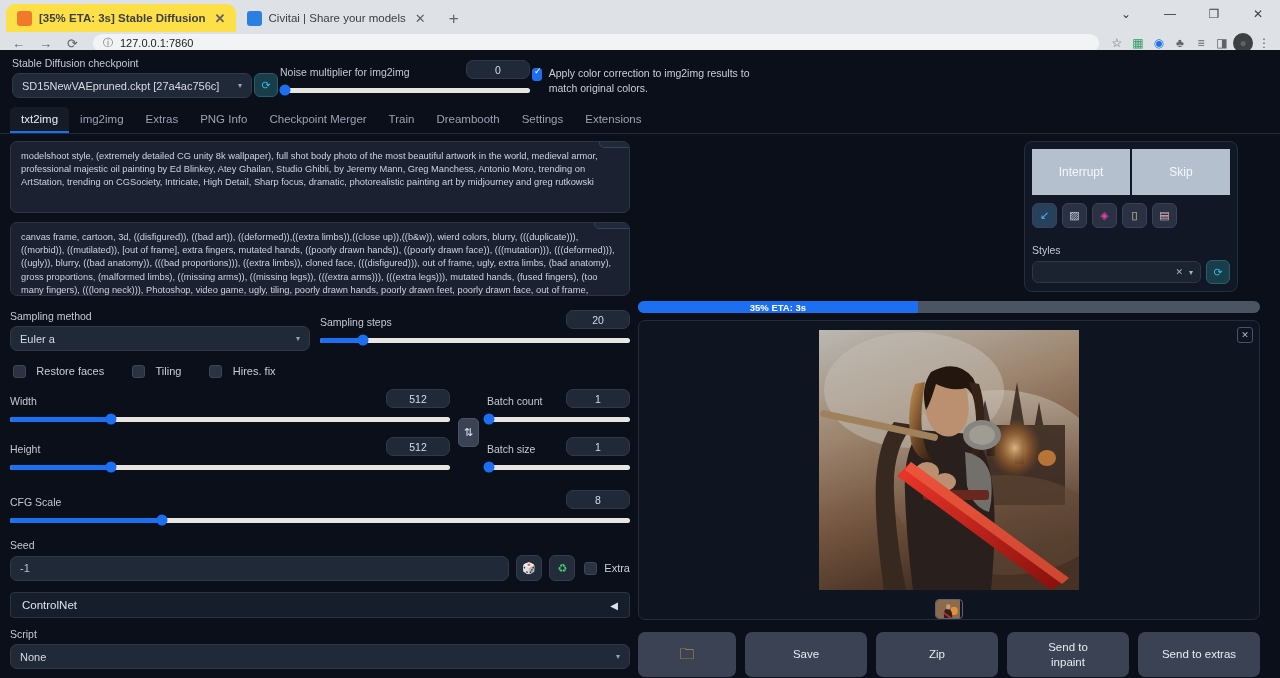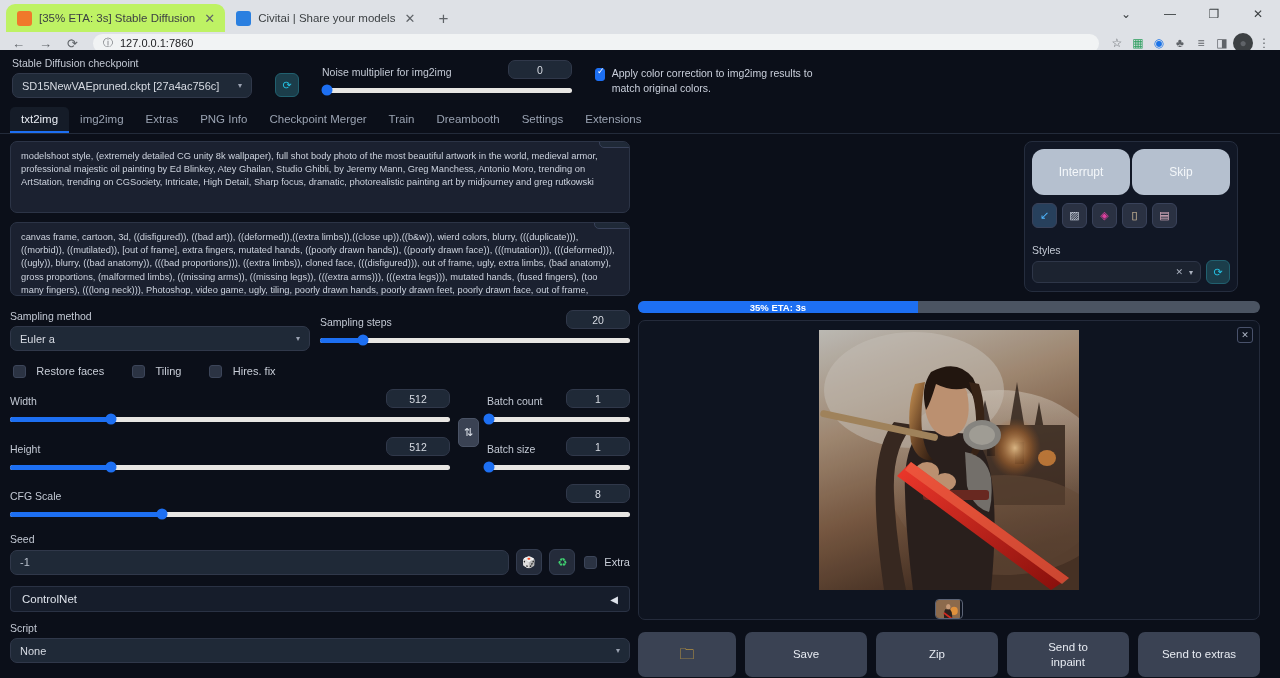--- a/index.html
+++ b/index.html
@@ -10,21 +10,21 @@
     font-size:12px;color:#c8cdd7;
   }
   
   .browser-top{background:#dee1e6;height:50px;position:relative;}
   .tabstrip{height:28px;padding:4px 0 0 6px;display:flex;align-items:flex-end;}
   .tab{
     height:28px;display:flex;align-items:center;gap:7px;
     padding:0 8px 0 11px;border-radius:9px 9px 0 0;
     font-size:11.5px;color:#3c4043;max-width:250px;white-space:nowrap;
   }
-  .tab.active{background:#bef264;}
+  .tab.active{background:#fde047;font-weight:bold;}
   .tab .favicon{width:15px;height:15px;border-radius:3px;flex:0 0 auto;display:block;}
   .tab .tab-title{overflow:hidden;text-overflow:ellipsis;white-space:nowrap;max-width:175px;}
   .tab .tclose{font-size:13px;color:#5f6368;width:15px;text-align:center;line-height:1;}
   .newtab{width:26px;height:26px;display:flex;align-items:center;justify-content:center;
     font-size:17px;color:#5f6368;margin-left:5px;}
   .winctrls{position:absolute;right:0;top:0;height:28px;display:flex;align-items:center;}
   .winctrls span{width:44px;height:28px;display:flex;align-items:center;justify-content:center;
     font-size:12px;color:#3c4043;}
   .navbar{height:22px;display:flex;align-items:center;padding:0 6px;gap:2px;}
   .navbtn{width:25px;height:22px;display:flex;align-items:center;justify-content:center;
@@ -35,21 +35,21 @@
   }
   .omnibox .sec{font-size:10px;color:#5f6368;}
   .toolicons{display:flex;align-items:center;gap:1px;}
   .toolicons span{width:20px;height:20px;display:flex;align-items:center;justify-content:center;
      font-size:12px;color:#5f6368;}
   .avatar-btn{width:15px;height:15px;border-radius:50%;background:#3c4043;color:#fff;
      font-size:9px;display:flex;align-items:center;justify-content:center;}
 
   
   .app{height:628px;background:#0b0f19;position:relative;}
-  .topbar{display:flex;align-items:flex-end;gap:23px;padding:7px 12px 0 12px;}
+  .topbar{display:flex;align-items:flex-end;gap:2px;padding:7px 12px 0 12px;}
   .field-label{font-size:10.5px;color:#c3c9d4;margin-bottom:4px;display:block;}
   .select{
     background:#1f2937;border:1px solid #30384a;border-radius:7px;height:23px;
     display:flex;align-items:center;justify-content:space-between;padding:0 9px;
     font-size:11px;color:#d7dbe3;
   }
   .select .caret{font-size:8px;color:#9aa2b1;}
   .sq-btn{
     width:22px;height:22px;border-radius:6px;background:#242b3a;border:1px solid #333c4f;
     display:flex;align-items:center;justify-content:center;font-size:11px;
@@ -81,21 +81,21 @@
     padding:8px 10px;font-size:9.3px;line-height:1.42;color:#cdd3de;position:relative;
   }
   .tokenbadge{
     position:absolute;right:-12px;top:-13px;background:#1f2937;border:1px solid #39425a;
     border-radius:5px;font-size:9px;color:#c4cad6;padding:2px 6px;
   }
 
   .rightbtns{border:1px solid #252d3e;border-radius:8px;padding:7px;background:#111725;}
   .bigbtns{display:flex;gap:2px;}
   .bigbtn{
-    flex:1;height:46px;background:#b5c0cf;border-radius:12px;display:flex;align-items:center;
+    flex:1;height:46px;background:#b5c0cf;border-radius:0;display:flex;align-items:center;
     justify-content:center;font-size:12px;color:#f4f7fa;
   }
   .minibtn{width:23px;height:23px;border-radius:6px;background:#2a3142;border:1px solid #39425a;
     display:flex;align-items:center;justify-content:center;font-size:11px;}
 
   .row{display:flex;align-items:center;}
   .progress-outer{height:12px;background:#4b5462;border-radius:6px;position:relative;overflow:hidden;}
   .progress-fill{position:absolute;left:0;top:0;bottom:0;background:#1d6ff2;}
   .progress-text{position:absolute;left:0;right:0;top:0;bottom:0;display:flex;align-items:center;
     justify-content:center;font-size:9.5px;color:#fff;font-weight:bold;}
@@ -320,21 +320,21 @@
             <div class="slider-wrap">
               <div class="track">
                   <div class="fill" style="width:1%"></div>
                 </div>
               <div class="knob" style="left:1.5%"></div>
             </div>
           </div>
         </div>
       </div>
 
-      <div style="margin-top:9px">
+      <div style="margin-top:15px">
         <div class="row" style="justify-content:space-between;align-items:flex-end">
           <span class="field-label">CFG Scale</span>
           <div class="numbox" style="width:62px;margin-bottom:3px">8</div>
         </div>
         <div class="slider-wrap">
           <div class="track">
               <div class="fill" style="width:24.5%"></div>
             </div>
           <div class="knob" style="left:24.5%"></div>
         </div>

